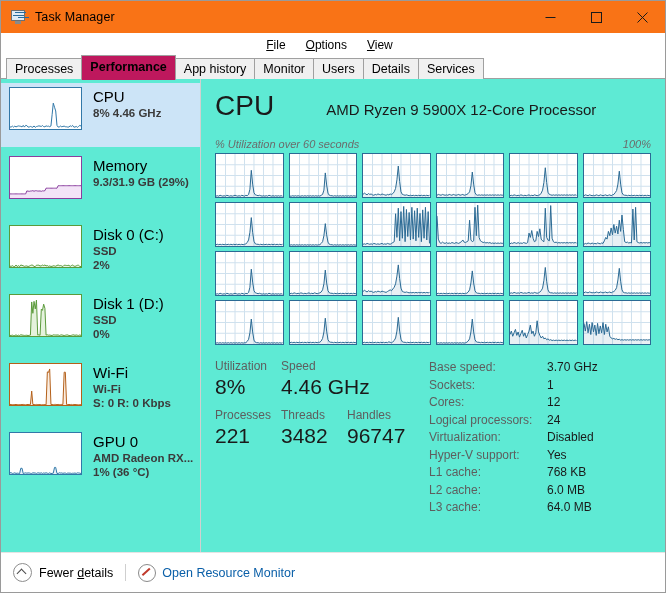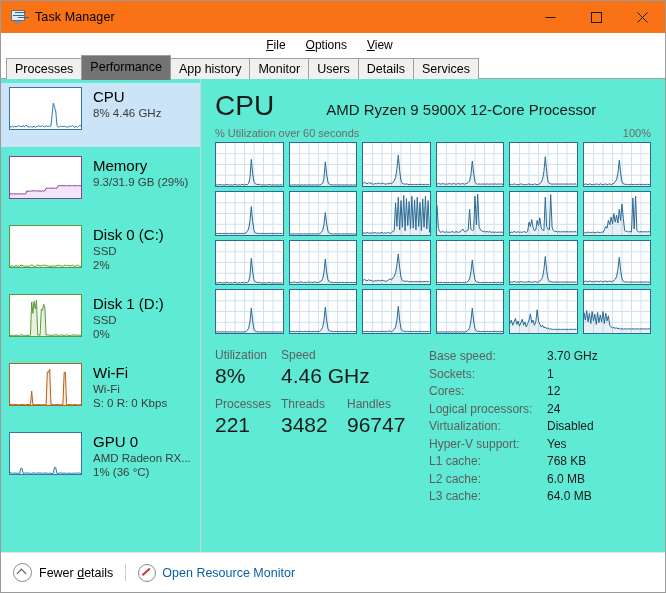--- a/index.html
+++ b/index.html
@@ -116,25 +116,26 @@
     font-size: 12.5px;
     color: #000;
     border: 1px solid #a0a0a0;
     border-bottom: none;
     background: #f0f0f0;
     margin-right: -1px;
     box-sizing: border-box;
     white-space: nowrap;
   }
   .tab.active {
-    background: #737373;
+    background: #be185d;
     height: 25px;
     line-height: 23px;
     margin-bottom: -1px;
     z-index: 3;
+    font-weight: bold;
   }
 
   
   .content {
     position: relative;
     display: flex;
     height: 478px;
     background: #5eead4;
   }
   .sidebar {
@@ -172,20 +173,21 @@
     font-size: 15px;
     color: #000;
     line-height: 18px;
     white-space: nowrap;
   }
   .side-sub {
     font-size: 11.5px;
     color: #3b3b3b;
     line-height: 14px;
     white-space: nowrap;
+    font-weight: bold;
   }
 
   
   .main {
     flex: 1;
     position: relative;
     padding: 10px 14px 0 14px;
     box-sizing: border-box;
   }
   .main-head {
@@ -203,22 +205,23 @@
     margin-left: 52px;
     font-size: 15px;
     color: #1a1a1a;
     white-space: nowrap;
   }
   .axis-row {
     display: flex;
     justify-content: space-between;
     font-size: 11px;
     color: #6b6b6b;
-    margin-top: 4px;
+    margin-top: 15px;
     margin-bottom: 3px;
+    font-style: italic;
   }
   .core-grid {
     display: grid;
     grid-template-columns: repeat(6, 1fr);
     grid-template-rows: repeat(4, 1fr);
     gap: 4px 5px;
     height: 192px;
   }
   .core-cell {
     border: 1px solid #2b6a94;

